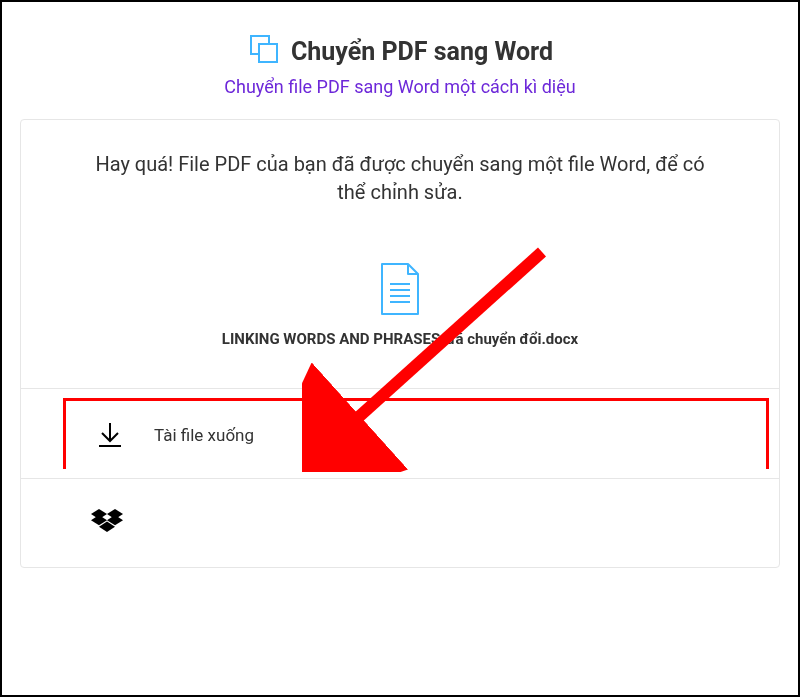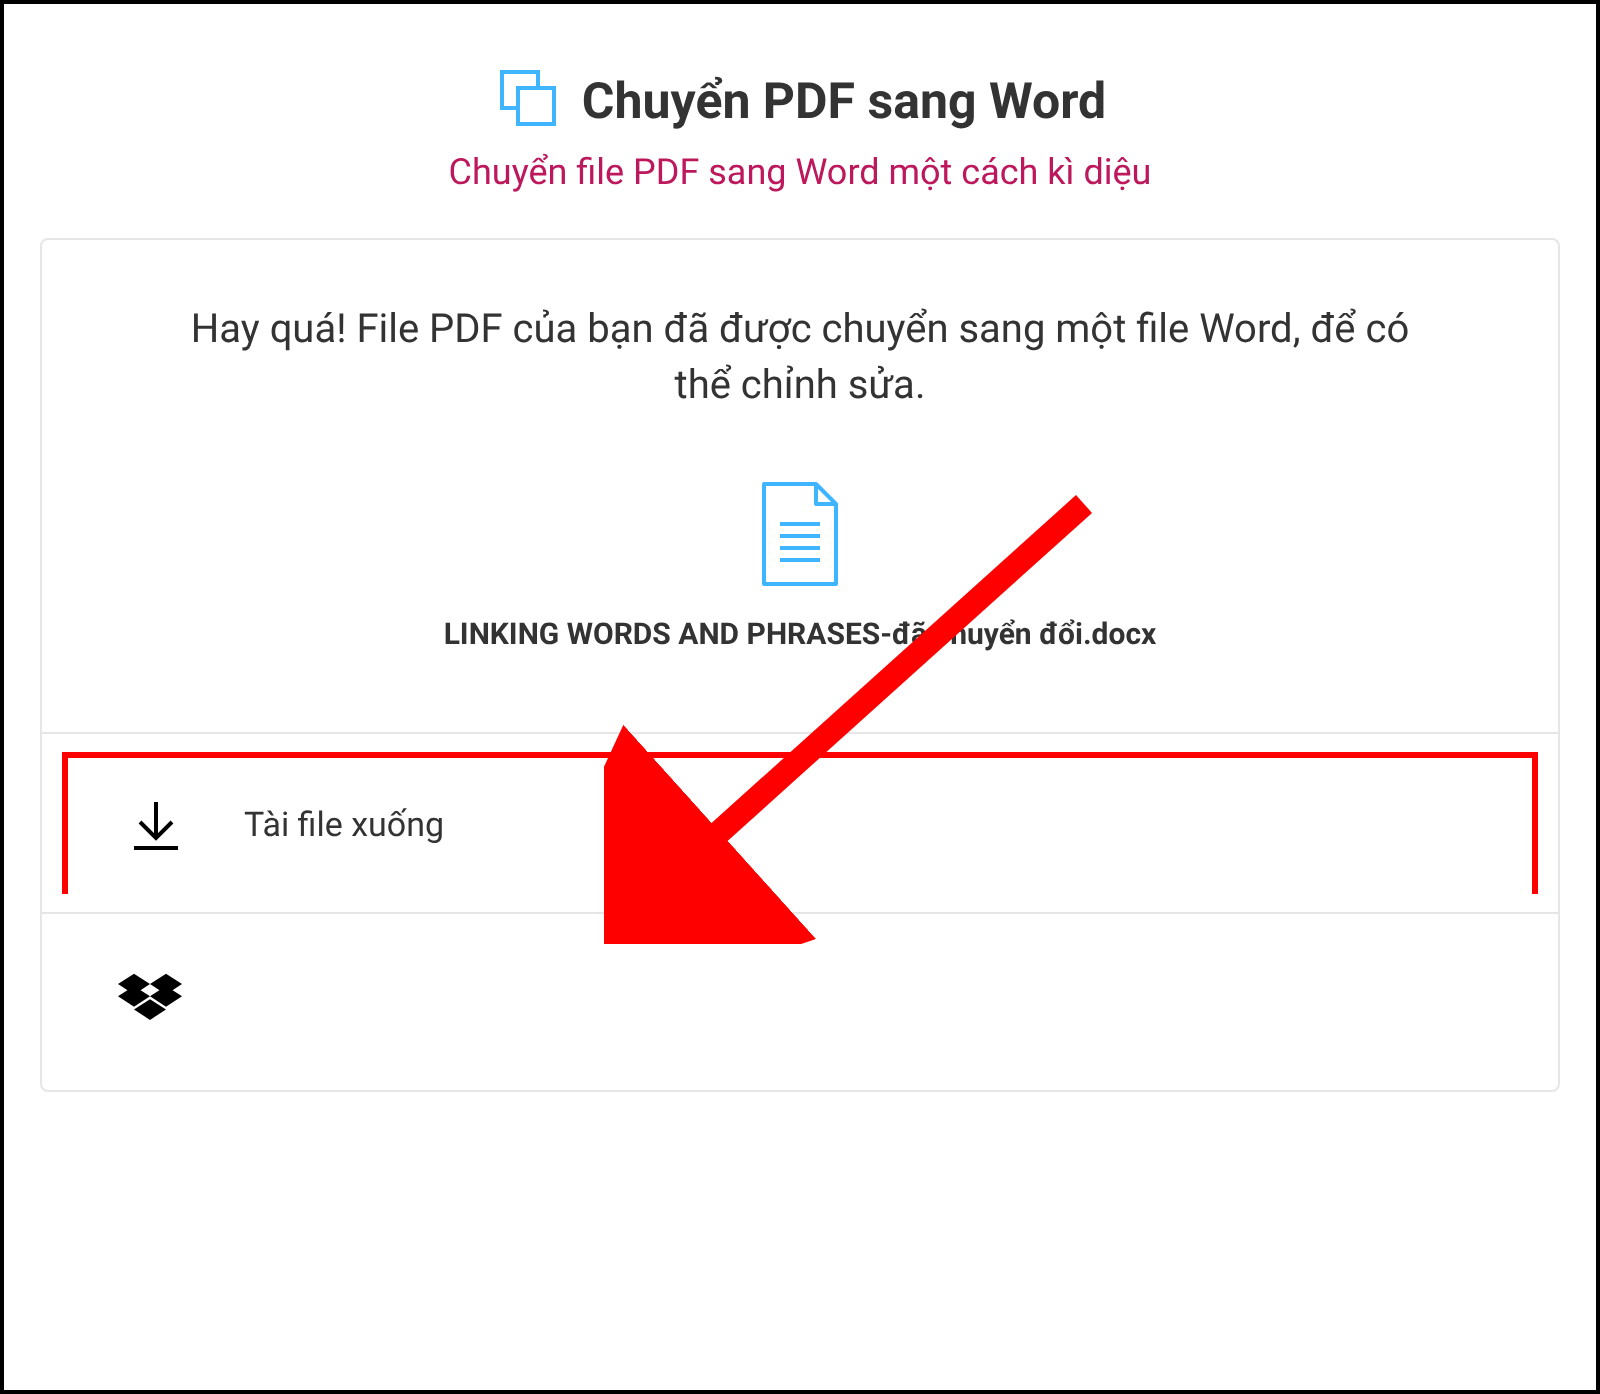--- a/index.html
+++ b/index.html
@@ -27,56 +27,57 @@
     margin-bottom: 6px;
     text-align: right;
   }
   .title {
     font-size: 25px;
     font-weight: 700;
     color: #333;
   }
   .subtitle {
     font-size: 18px;
-    color: #be185d;
+    color: #6d28d9;
   }
   .card {
     border: 1px solid #e6e6e6;
     border-radius: 4px;
     overflow: hidden;
   }
   .success-block {
     padding: 30px 60px 40px 60px;
     text-align: center;
     border-bottom: 1px solid #e6e6e6;
   }
   .success-text {
     font-size: 20px;
     color: #333;
     line-height: 1.4;
-    margin-bottom: 34px;
+    margin-bottom: 56px;
   }
   .file-display {
     display: inline-block;
     text-align: center;
   }
   .file-name {
     font-size: 15px;
     font-weight: 700;
     color: #333;
     margin-top: 10px;
   }
   .action-list { }
   .action-item {
     display: flex;
     align-items: center;
     gap: 28px;
     padding: 28px 38px;
     border-bottom: 1px solid #e6e6e6;
     cursor: pointer;
+    margin-left: 32px;
   }
   .action-item:last-child { border-bottom: none; }
   .action-icon {
     width: 32px;
     height: 32px;
     flex-shrink: 0;
     display: flex;
     align-items: center;
     justify-content: center;
   }

